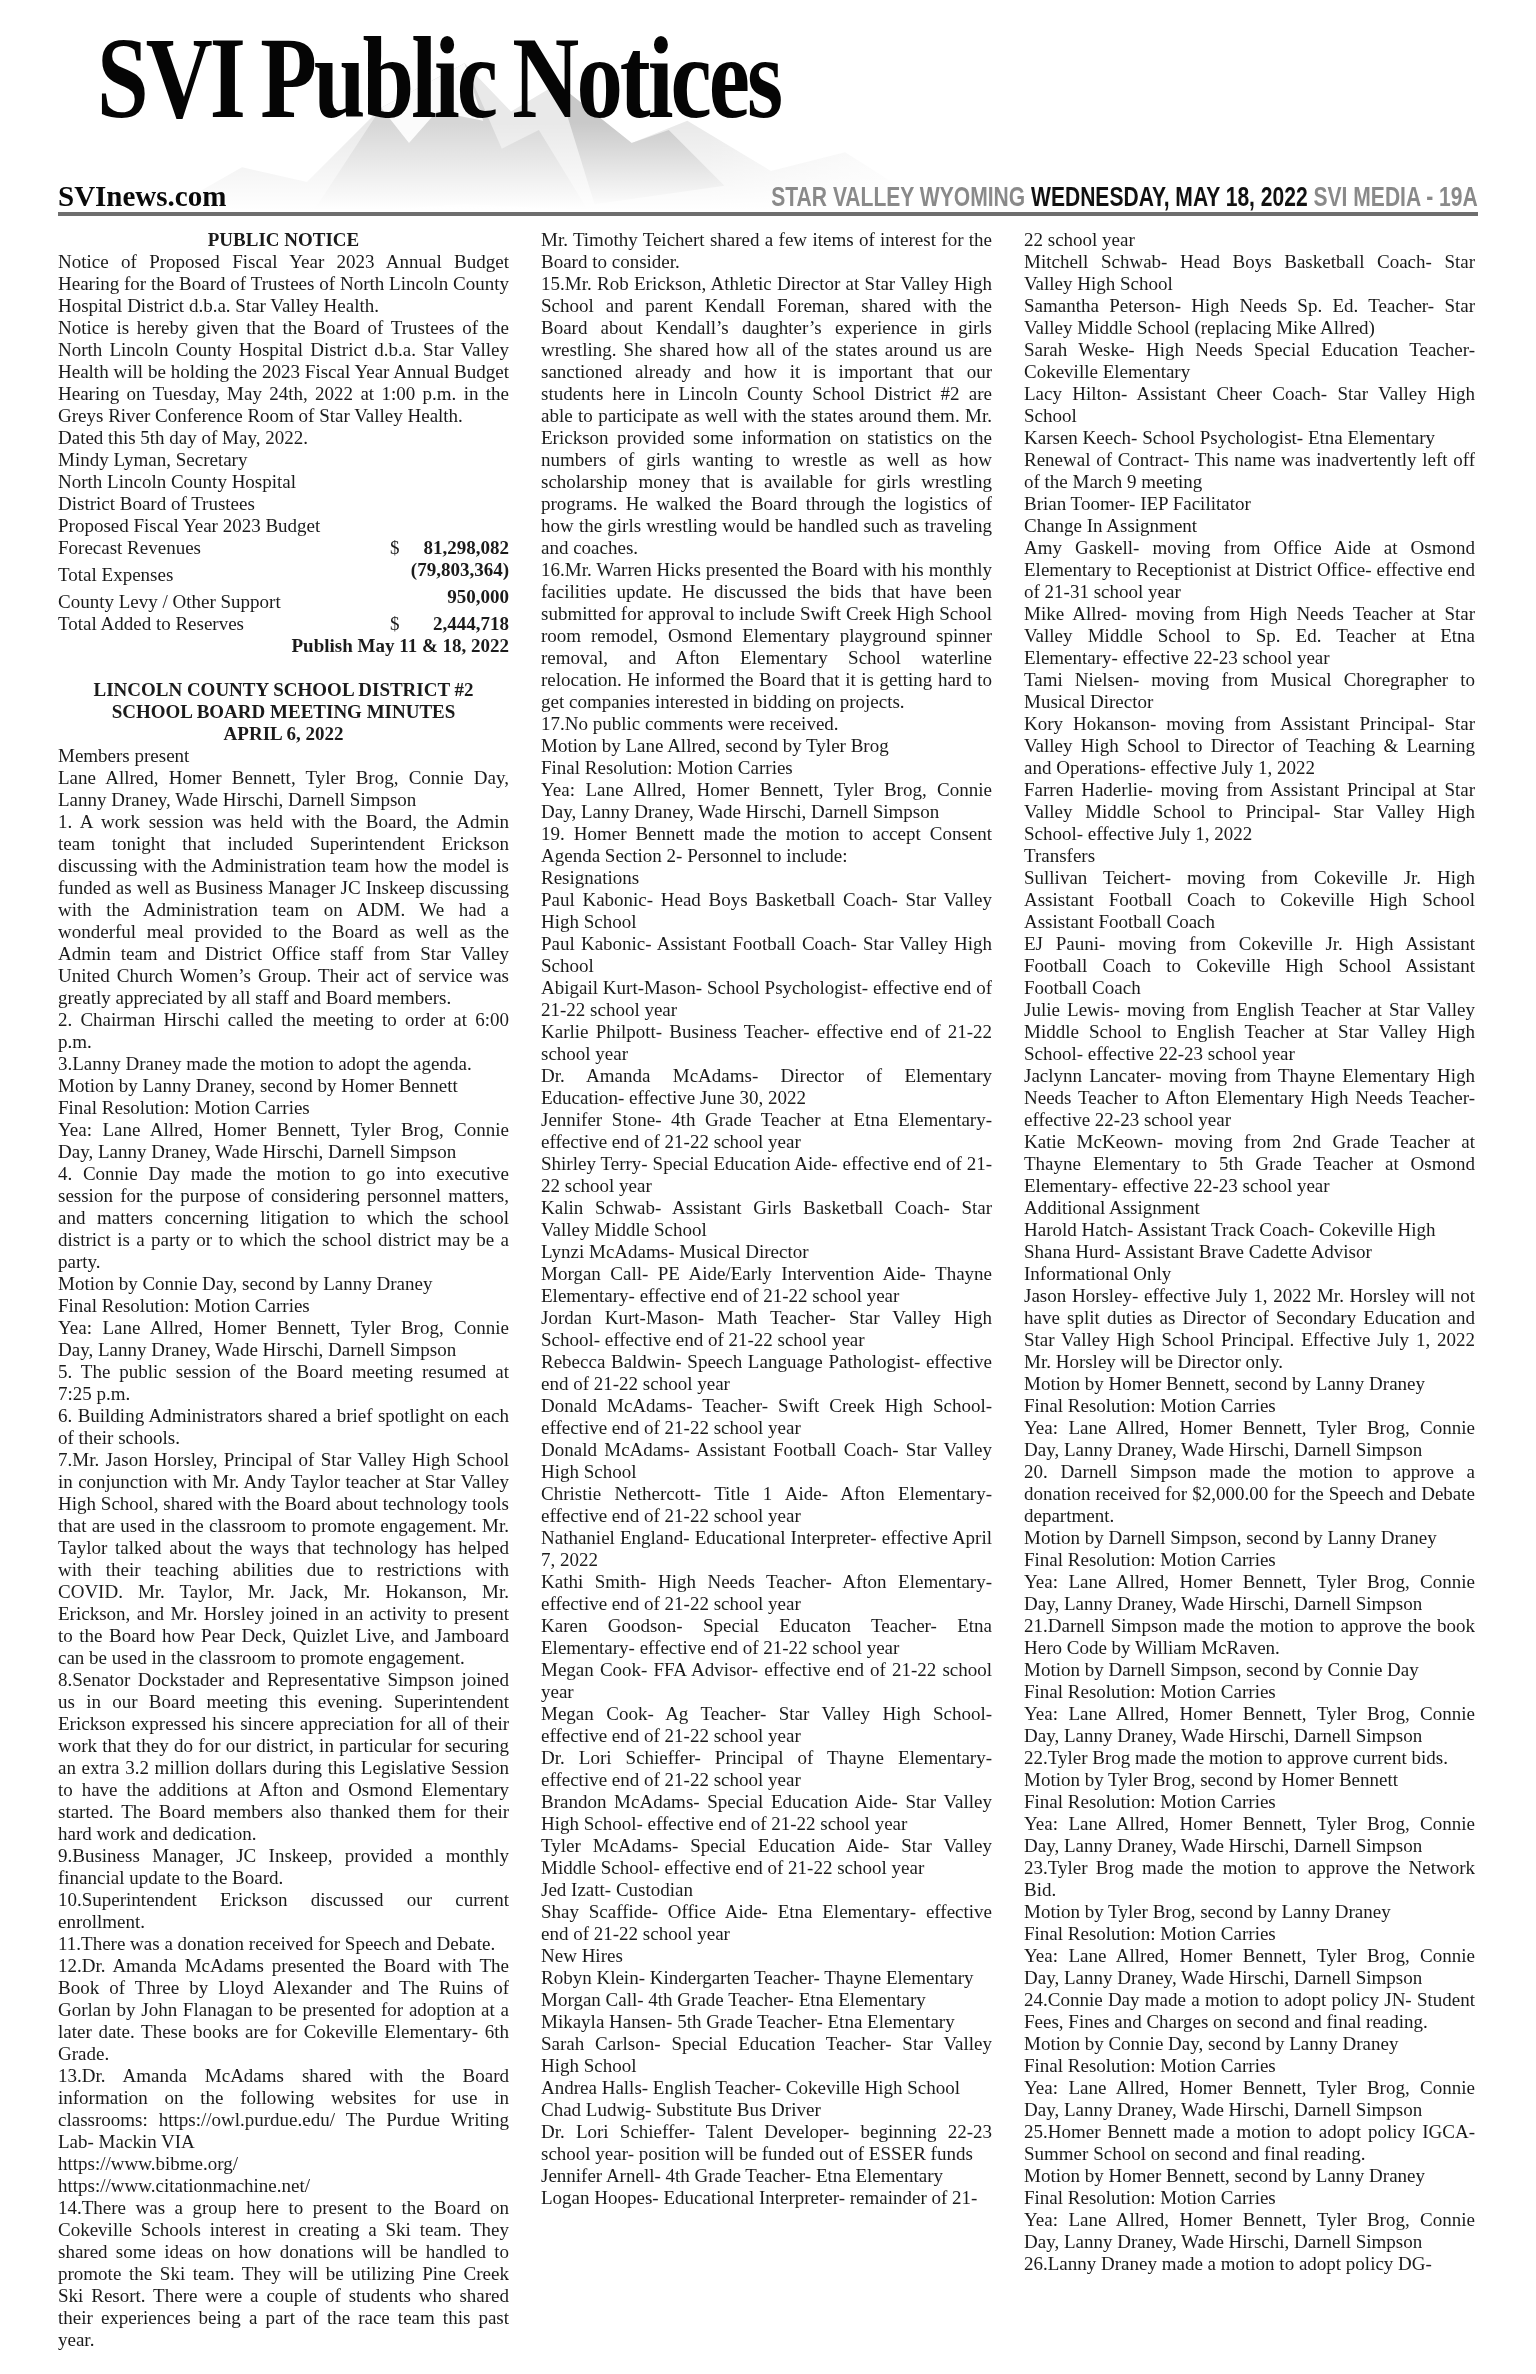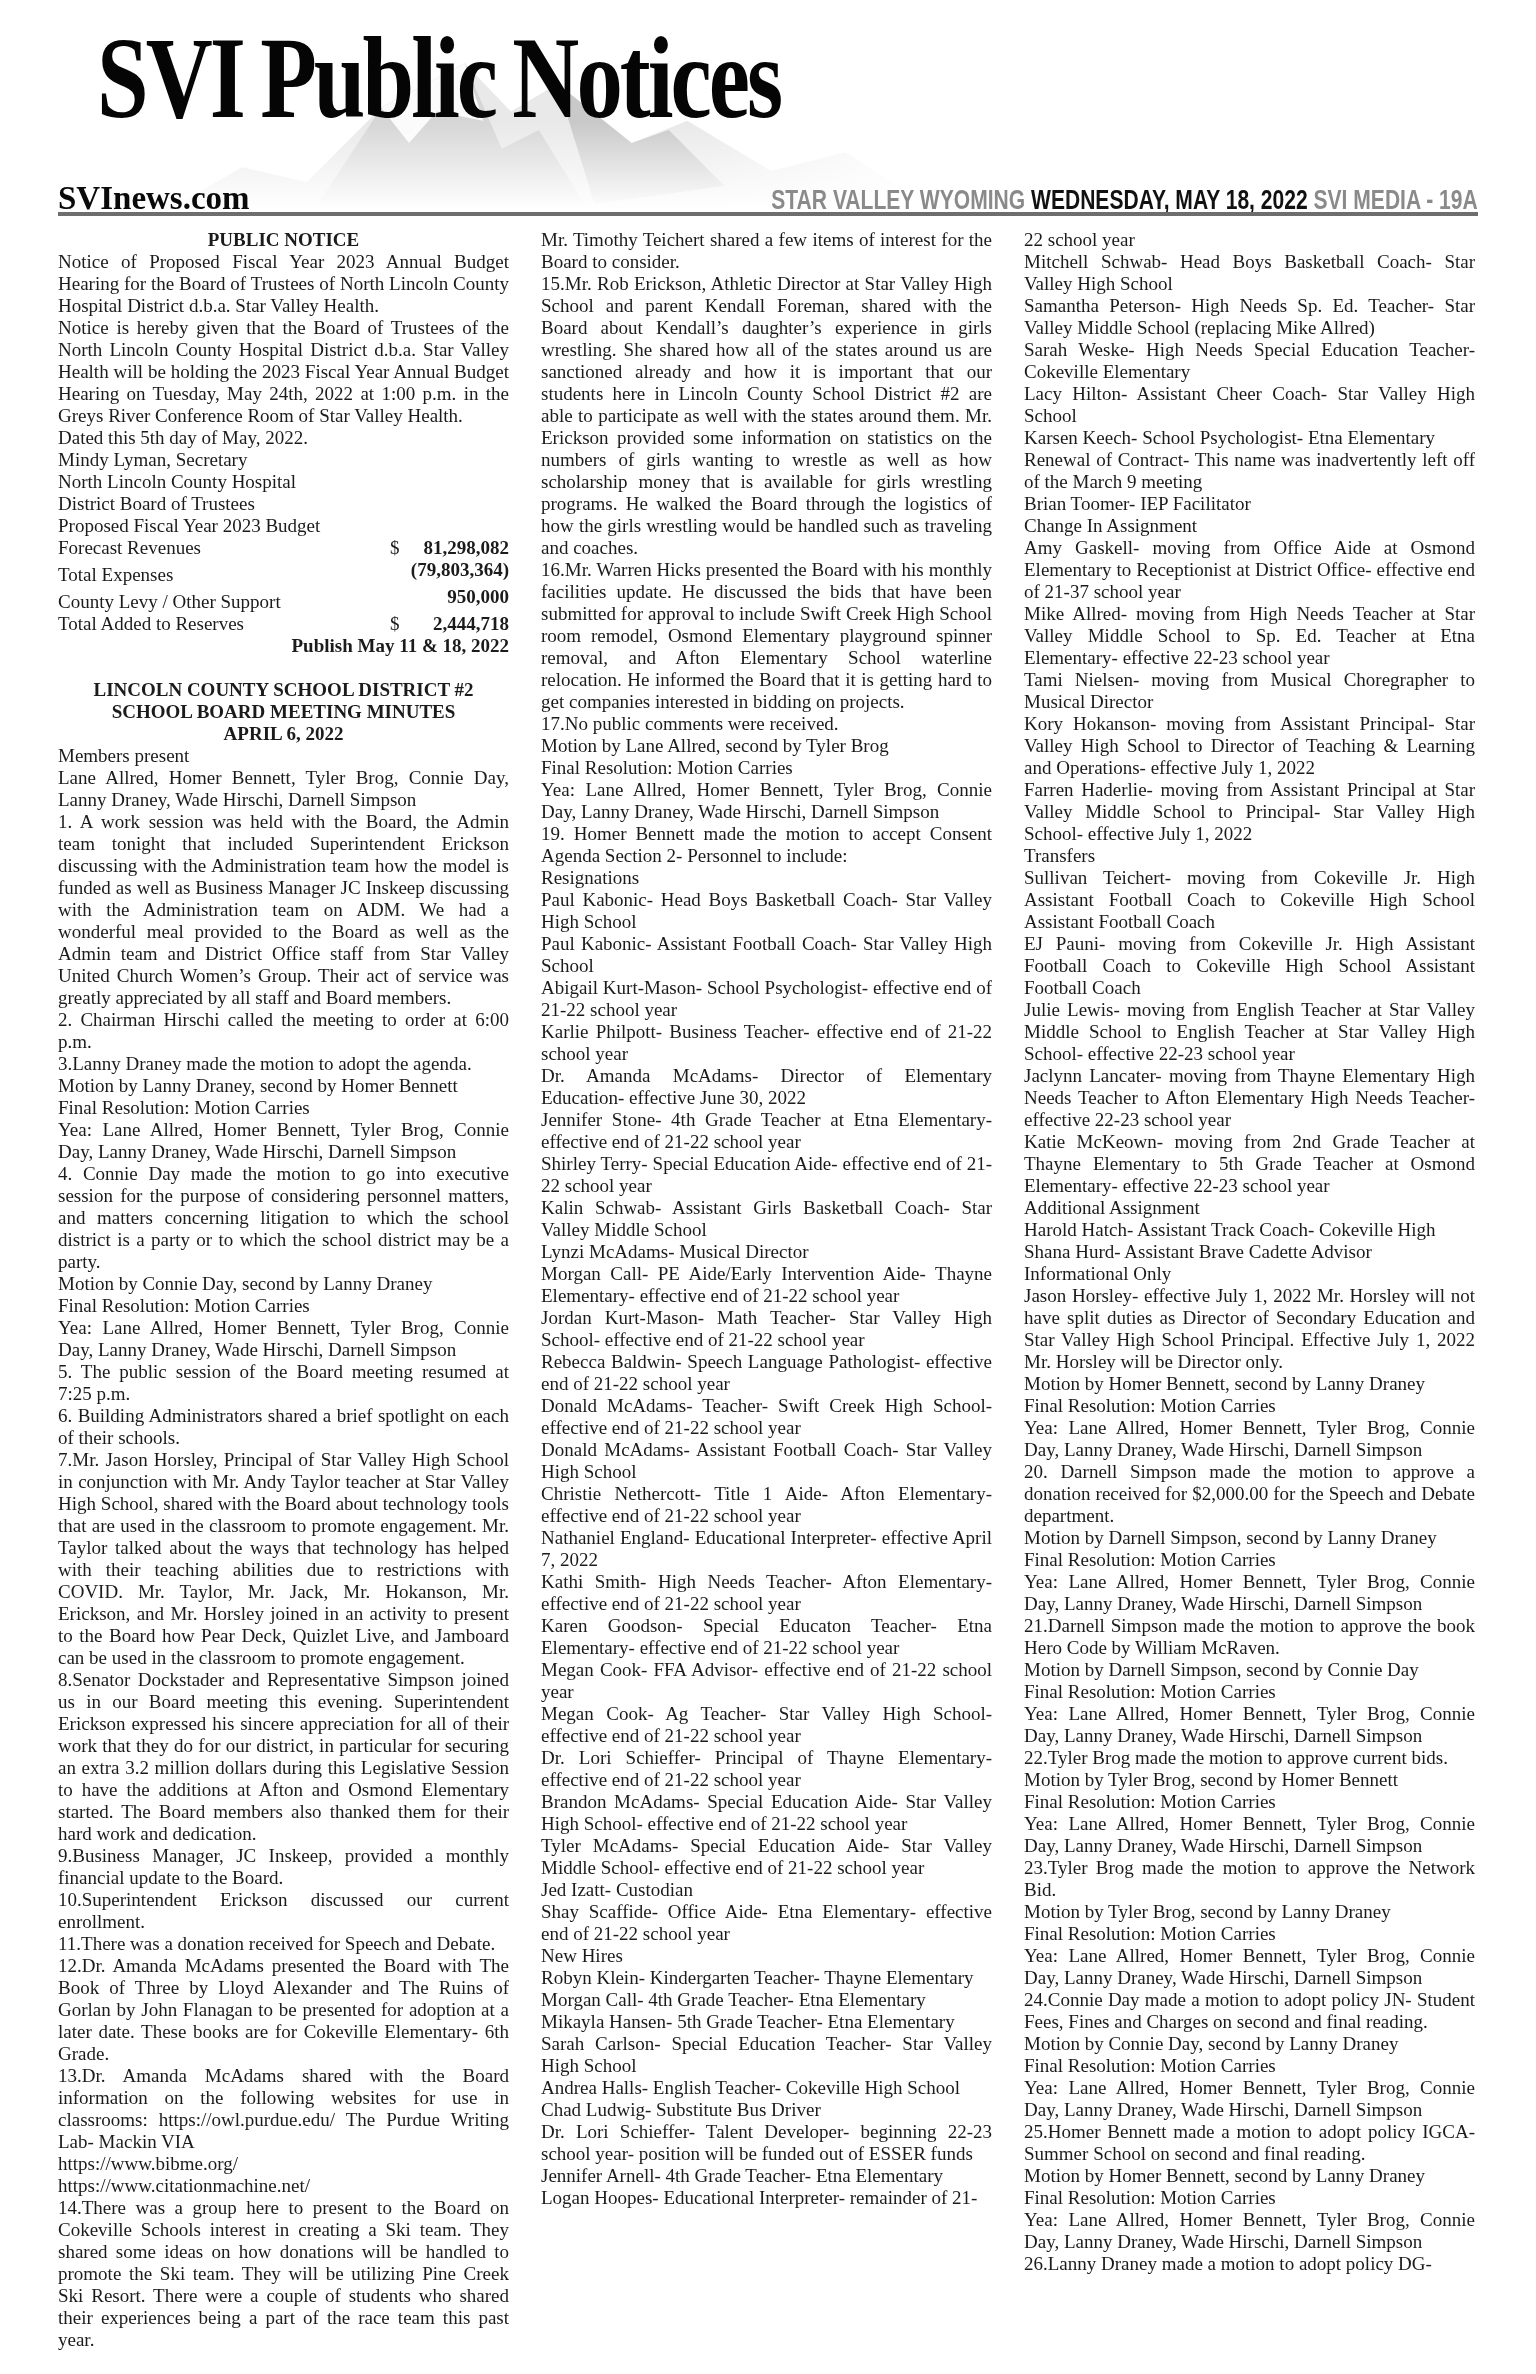--- a/index.html
+++ b/index.html
@@ -10,21 +10,21 @@
   .mt-wrap{position:absolute;left:0;top:0;width:928px;height:223px;margin-left:38px;}
   .mt-wrap svg{position:absolute;left:37px;top:54px;width:835px;height:167px;}
   .mt-fade{position:absolute;left:0;top:0;width:928px;height:223px;
            background:linear-gradient(to bottom, rgba(255,255,255,0) 55%, #ffffff 94%),
                       linear-gradient(to right, rgba(255,255,255,0) 72%, #ffffff 97%);}
   h1.masthead{position:absolute;left:59px;top:20.4px;margin:0;font-size:116px;line-height:116px;
               font-weight:bold;letter-spacing:-3.7px;word-spacing:-3.7px;color:#050505;
               transform:scaleX(0.80);transform-origin:left top;white-space:nowrap;}
   .dateline-row{position:absolute;left:58px;right:58px;top:180px;display:flex;
                 justify-content:space-between;align-items:baseline;}
-  .site{font-family:"Liberation Serif", serif;font-weight:bold;font-size:33px;color:#0a0a0a;}
+  .site{font-family:"Liberation Serif", serif;font-weight:bold;font-size:29px;color:#0a0a0a;}
   .dateline{font-family:"Liberation Sans", sans-serif;font-size:27px;font-weight:bold;
             white-space:nowrap;transform:scaleX(0.78);transform-origin:right center;}
   .dl-gray{color:#8a8a8a;}
   .dl-black{color:#111111;}
   .rule{position:absolute;left:58px;right:58px;top:212px;height:3.7px;background:#6e6e6e;}
   
   .columns{position:absolute;left:58px;right:61px;top:229px;height:2133px;
            display:flex;gap:32px;}
   .col{flex:1;height:2133px;overflow:hidden;text-align:justify;
        font-size:19px;line-height:22px;}
@@ -176,21 +176,21 @@
       <section class="col">
         <p class="p">22 school year</p>
         <p class="p">Mitchell Schwab- Head Boys Basketball Coach- Star Valley High School</p>
         <p class="p">Samantha Peterson- High Needs Sp. Ed. Teacher- Star Valley Middle School (replacing Mike Allred)</p>
         <p class="p">Sarah Weske- High Needs Special Education Teacher- Cokeville Elementary</p>
         <p class="p">Lacy Hilton- Assistant Cheer Coach- Star Valley High School</p>
         <p class="p">Karsen Keech- School Psychologist- Etna Elementary</p>
         <p class="p">Renewal of Contract- This name was inadvertently left off of the March 9 meeting</p>
         <p class="p">Brian Toomer- IEP Facilitator</p>
         <p class="p">Change In Assignment</p>
-        <p class="p">Amy Gaskell- moving from Office Aide at Osmond Elementary to Receptionist at District Office- effective end of 21-37 school year</p>
+        <p class="p">Amy Gaskell- moving from Office Aide at Osmond Elementary to Receptionist at District Office- effective end of 21-31 school year</p>
         <p class="p">Mike Allred- moving from High Needs Teacher at Star Valley Middle School to Sp. Ed. Teacher at Etna Elementary- effective 22-23 school year</p>
         <p class="p">Tami Nielsen- moving from Musical Choregrapher to Musical Director</p>
         <p class="p">Kory Hokanson- moving from Assistant Principal- Star Valley High School to Director of Teaching &amp; Learning and Operations- effective July 1, 2022</p>
         <p class="p">Farren Haderlie- moving from Assistant Principal at Star Valley Middle School to Principal- Star Valley High School- effective July 1, 2022</p>
         <p class="p">Transfers</p>
         <p class="p">Sullivan Teichert- moving from Cokeville Jr. High Assistant Football Coach to Cokeville High School Assistant Football Coach</p>
         <p class="p">EJ Pauni- moving from Cokeville Jr. High Assistant Football Coach to Cokeville High School Assistant Football Coach</p>
         <p class="p">Julie Lewis- moving from English Teacher at Star Valley Middle School to English Teacher at Star Valley High School- effective 22-23 school year</p>
         <p class="p">Jaclynn Lancater- moving from Thayne Elementary High Needs Teacher to Afton Elementary High Needs Teacher- effective 22-23 school year</p>
         <p class="p">Katie McKeown- moving from 2nd Grade Teacher at Thayne Elementary to 5th Grade Teacher at Osmond Elementary- effective 22-23 school year</p>

